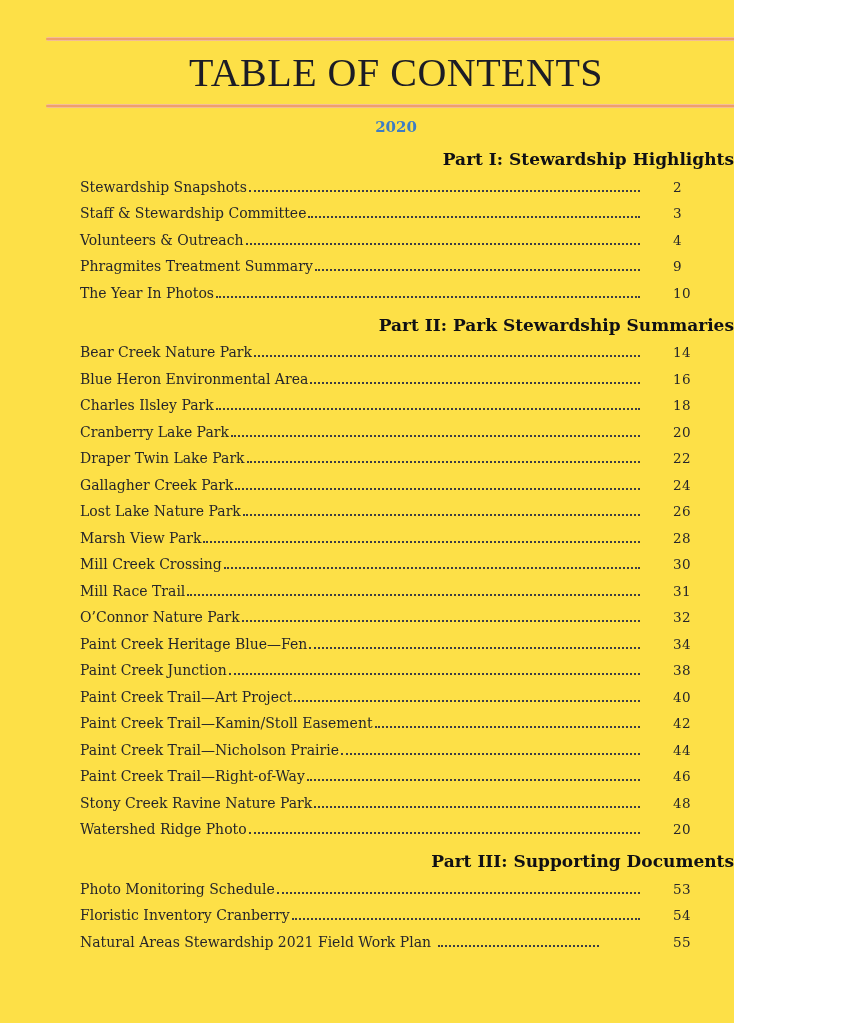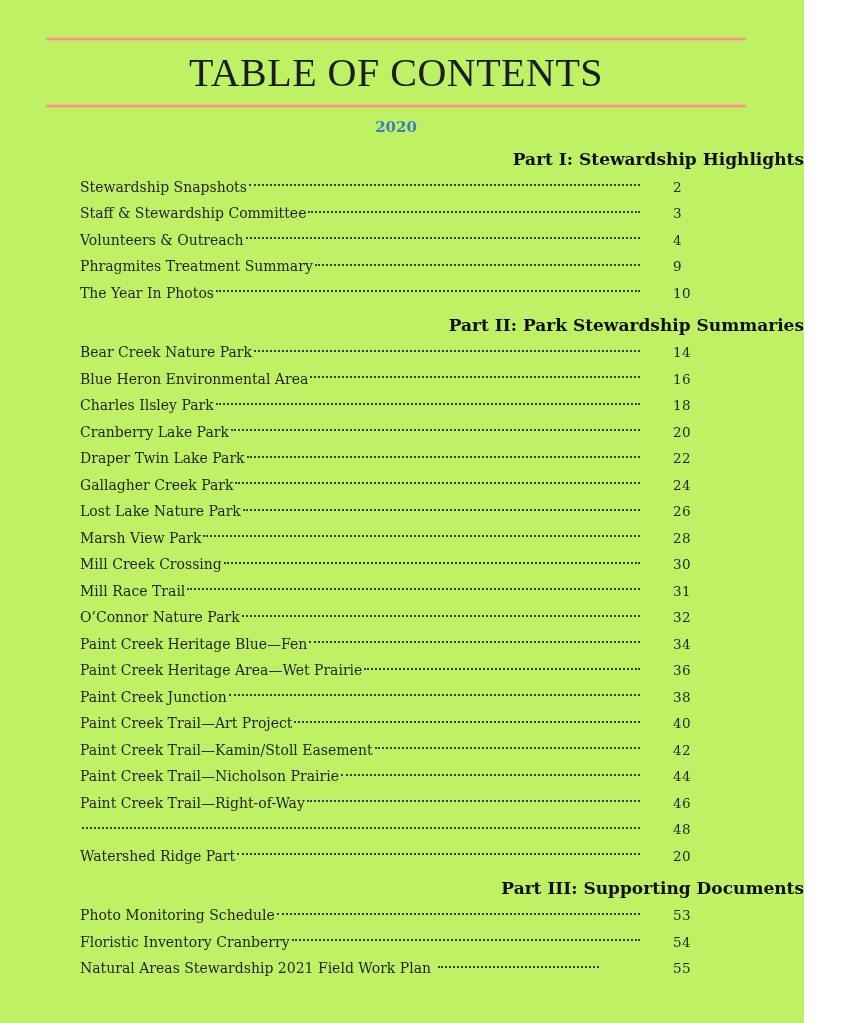--- a/index.html
+++ b/index.html
@@ -1,20 +1,20 @@
 <!DOCTYPE html>
 <html><head>
 <meta charset="utf-8">
 <style>
   html, body { margin: 0; padding: 0; background: #ffffff; }
   .page {
     position: relative;
-    width: 804px;
+    width: 734px;
     height: 1023px;
-    background: #bef264;
+    background: #fde047;
     overflow: hidden;
     font-family: "DejaVu Serif", serif;
     color: var(--text-color, #26262b);
   }
   .rule {
     width: 700px;
     margin-left: 46px;
     height: 4px;
     border-radius: 2px;
     background: linear-gradient(to bottom,
@@ -47,21 +47,21 @@
   .section-heading {
     margin: 9px 0 3px 80px;
     font-size: 17px;
     line-height: 21px;
     font-weight: bold;
     color: #101014;
     text-align: right;
   }
   .toc-row {
     display: flex;
-    align-items: center;
+    align-items: flex-end;
     width: 700px;
     margin-left: 46px;
     padding: 5.5px 0 5px 34px;
     box-sizing: border-box;
     font-size: 14px;
     line-height: 16px;
     cursor: pointer;
   }
   .entry-title { white-space: nowrap; }
   .leader {
@@ -167,25 +167,20 @@
         <span class="entry-title">O’Connor Nature Park</span>
         <span class="leader"></span>
         <span class="entry-page">32</span>
       </div>
       <div class="toc-row">
         <span class="entry-title">Paint Creek Heritage Blue—Fen</span>
         <span class="leader"></span>
         <span class="entry-page">34</span>
       </div>
       <div class="toc-row">
-        <span class="entry-title">Paint Creek Heritage Area—Wet Prairie</span>
-        <span class="leader"></span>
-        <span class="entry-page">36</span>
-      </div>
-      <div class="toc-row">
         <span class="entry-title">Paint Creek Junction</span>
         <span class="leader"></span>
         <span class="entry-page">38</span>
       </div>
       <div class="toc-row">
         <span class="entry-title">Paint Creek Trail—Art Project</span>
         <span class="leader"></span>
         <span class="entry-page">40</span>
       </div>
       <div class="toc-row">
@@ -197,25 +192,26 @@
         <span class="entry-title">Paint Creek Trail—Nicholson Prairie</span>
         <span class="leader"></span>
         <span class="entry-page">44</span>
       </div>
       <div class="toc-row">
         <span class="entry-title">Paint Creek Trail—Right-of-Way</span>
         <span class="leader"></span>
         <span class="entry-page">46</span>
       </div>
       <div class="toc-row">
+        <span class="entry-title">Stony Creek Ravine Nature Park</span>
         <span class="leader"></span>
         <span class="entry-page">48</span>
       </div>
       <div class="toc-row">
-        <span class="entry-title">Watershed Ridge Part</span>
+        <span class="entry-title">Watershed Ridge Photo</span>
         <span class="leader"></span>
         <span class="entry-page">20</span>
       </div>
       <div class="section-heading">Part III: Supporting Documents</div>
       <div class="toc-row">
         <span class="entry-title">Photo Monitoring Schedule</span>
         <span class="leader"></span>
         <span class="entry-page">53</span>
       </div>
       <div class="toc-row">

